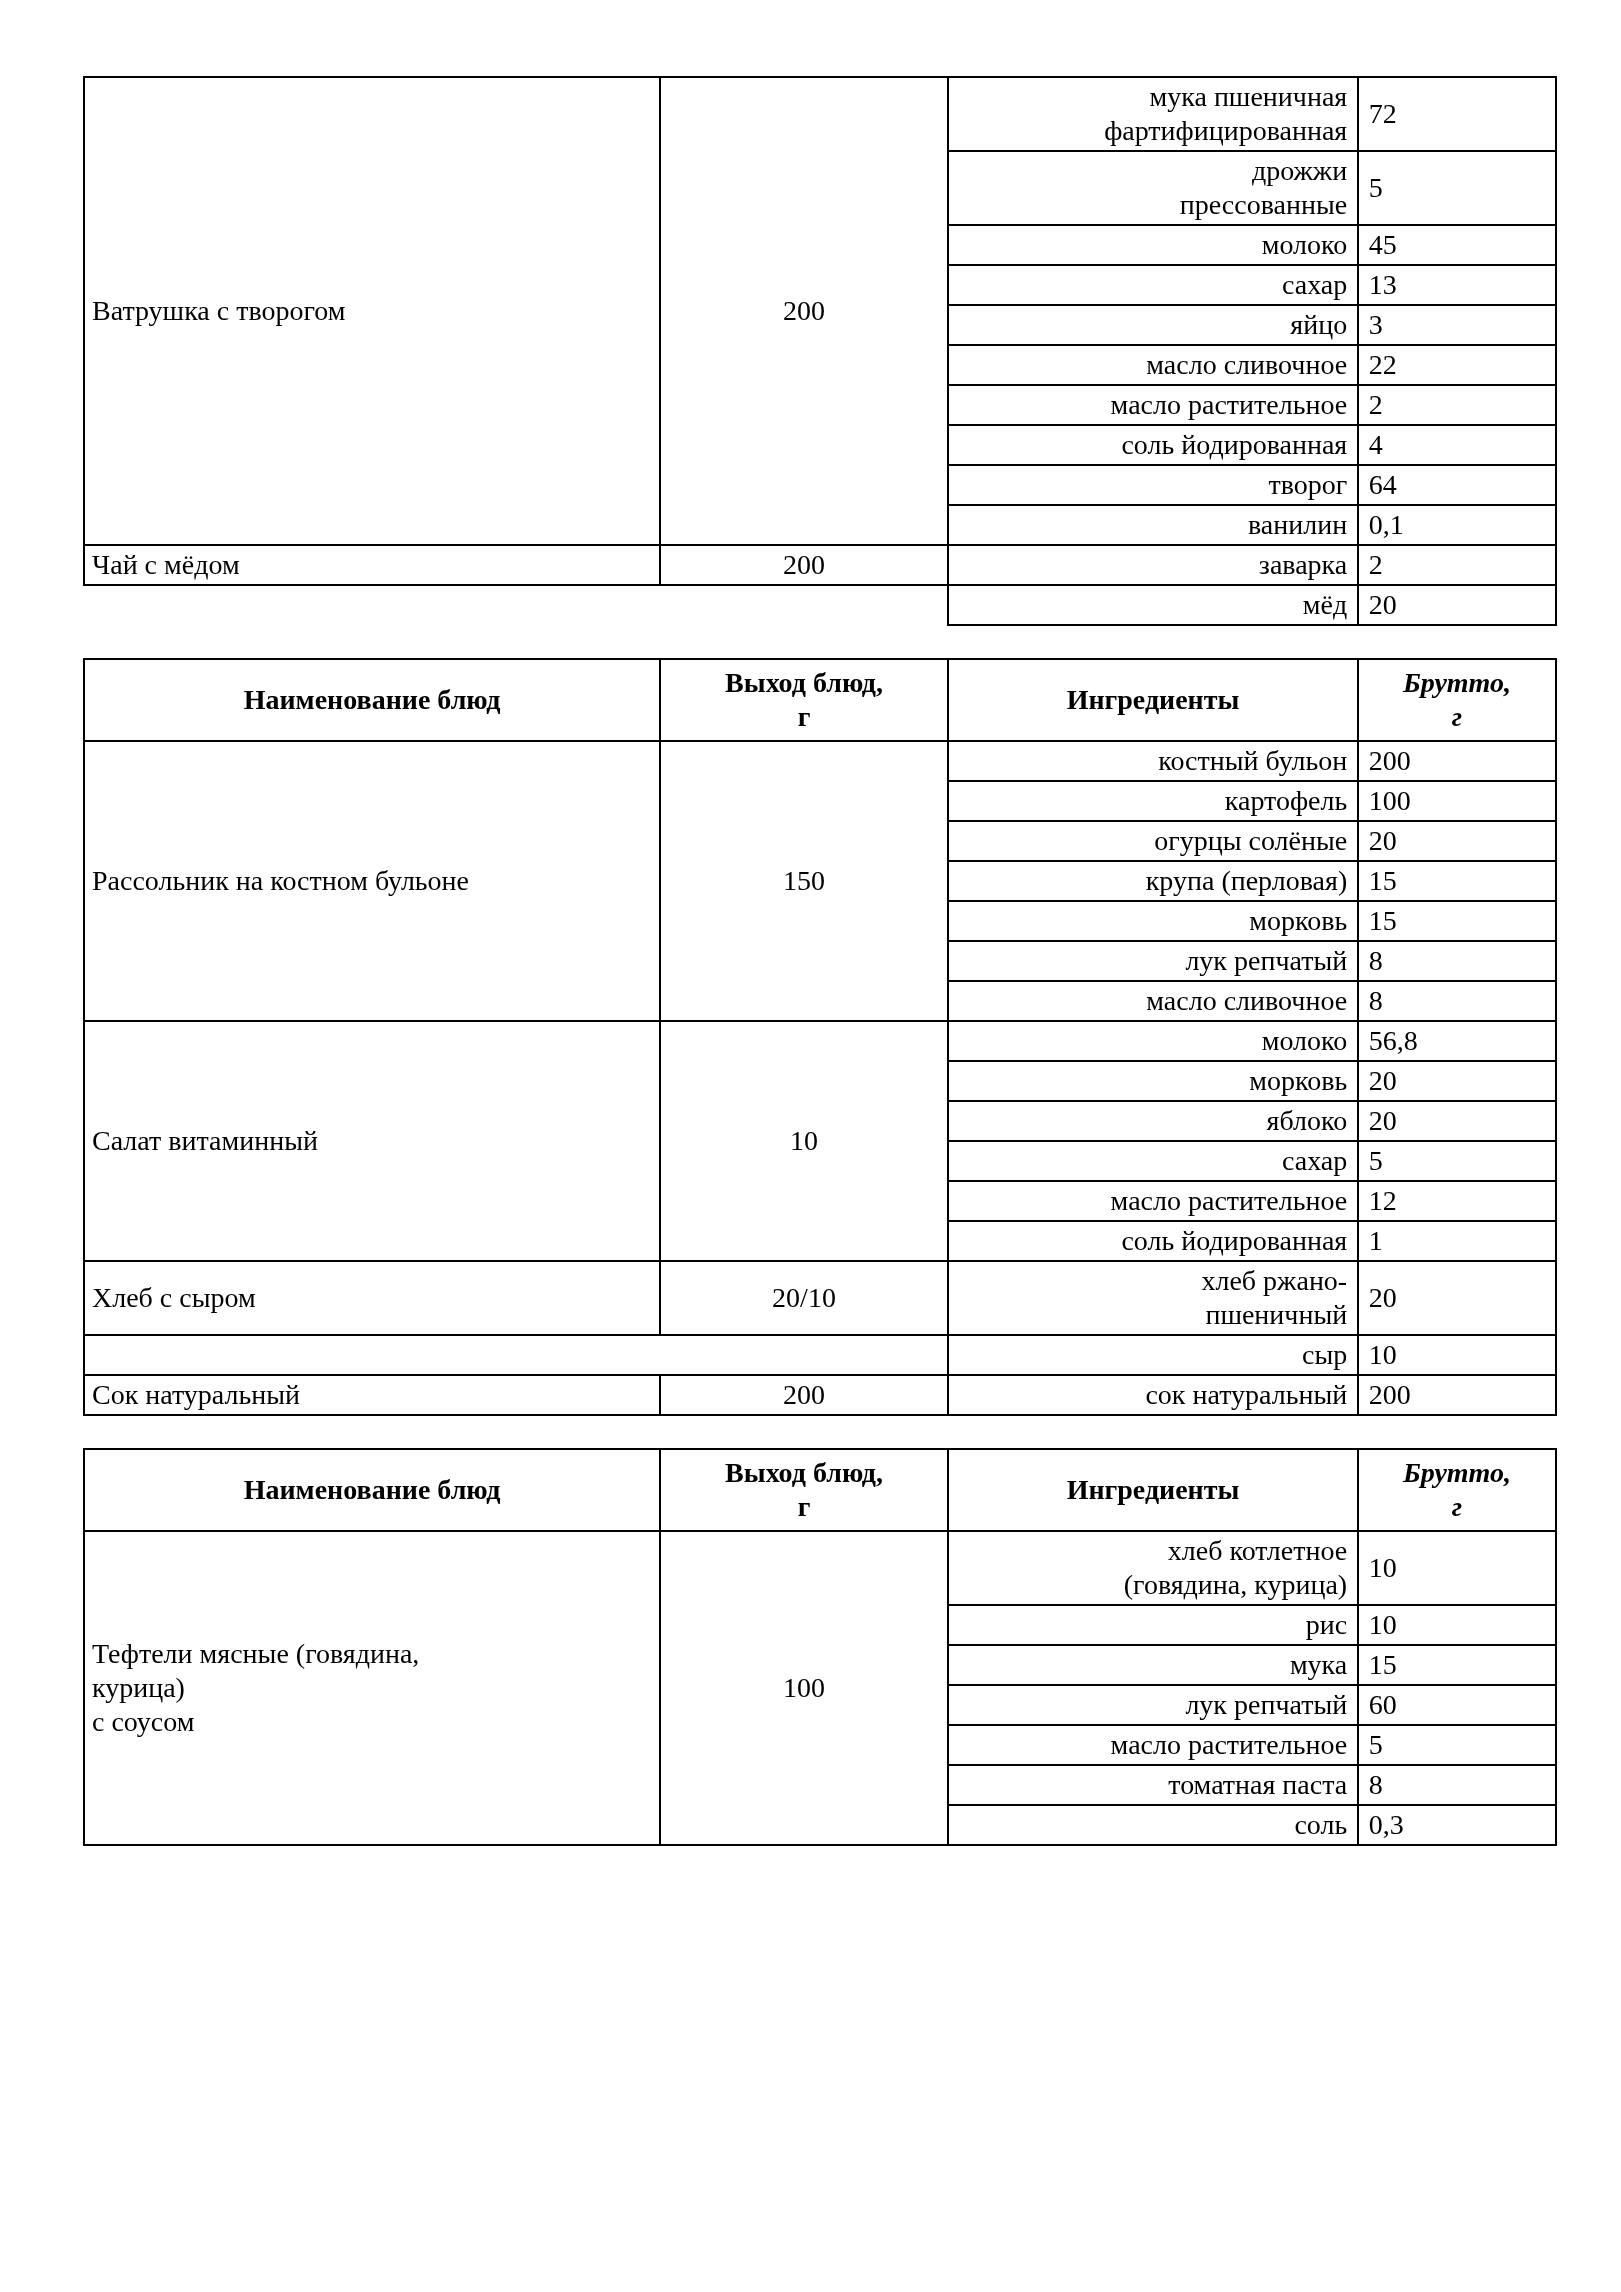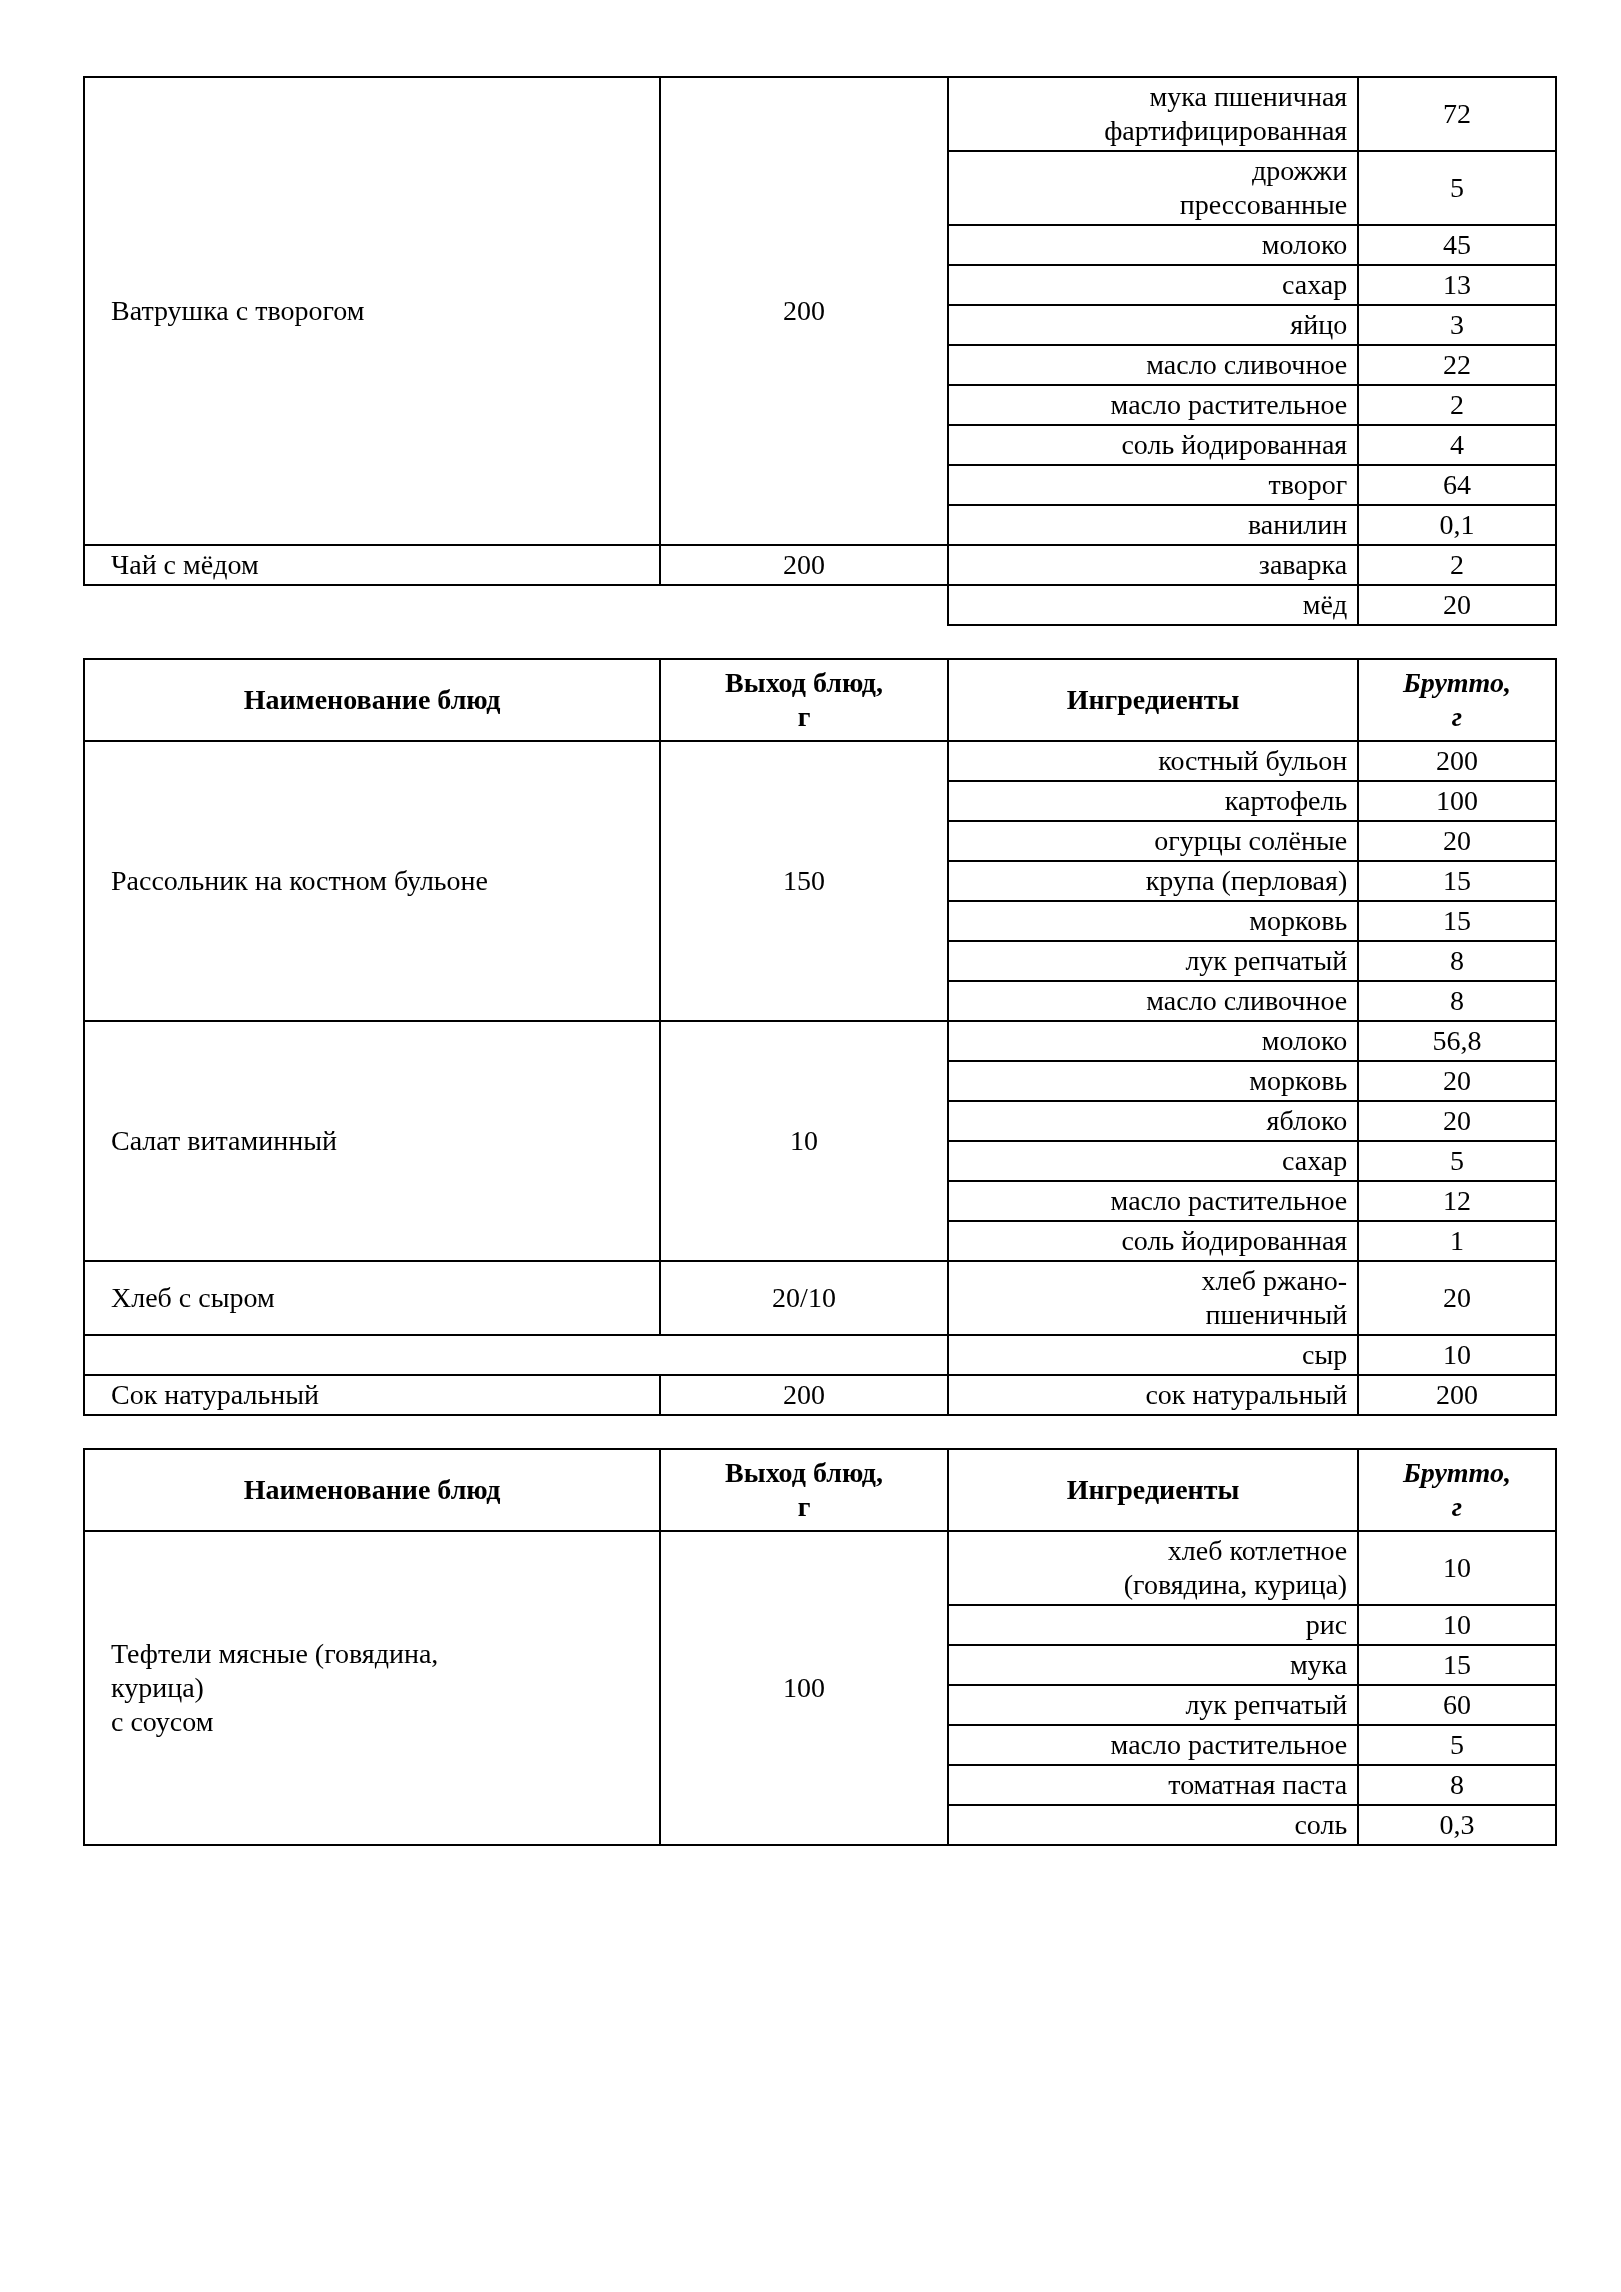--- a/index.html
+++ b/index.html
@@ -41,24 +41,24 @@
     font-weight: bold;
     text-align: center;
     border-top-width: 2.9px;
     border-bottom-width: 2.9px;
     padding: 3.9px 7.8px;
     height: 82px;
   }
   th:first-child { border-left-width: 2.9px; }
   th:last-child  { border-right-width: 2.9px; font-style: italic; }
 
-  td.dish       { text-align: left;  padding-left: 26px; border-left-width: 2.9px; }
+  td.dish       { text-align: left;  padding-left: 7px; border-left-width: 2.9px; }
   td.output     { text-align: center; }
   td.ingredient { text-align: right;  padding-left: 13.7px; }
-  td.brutto     { text-align: center; border-right-width: 2.9px; border-radius: 22px; }
+  td.brutto     { border-right-width: 2.9px; border-radius: 22px; }
 
   .sep         { border-top-width: 2.9px; }
   .edge-top    { border-top-width: 2.9px; }
   .edge-bottom { border-bottom-width: 2.9px; }
 
   td.no-cell      { border: none; height: 40px; }
   td.no-cell.sep  { border-top: 2.9px solid #000000; }
 
   .section-heading {
     margin: 0;

